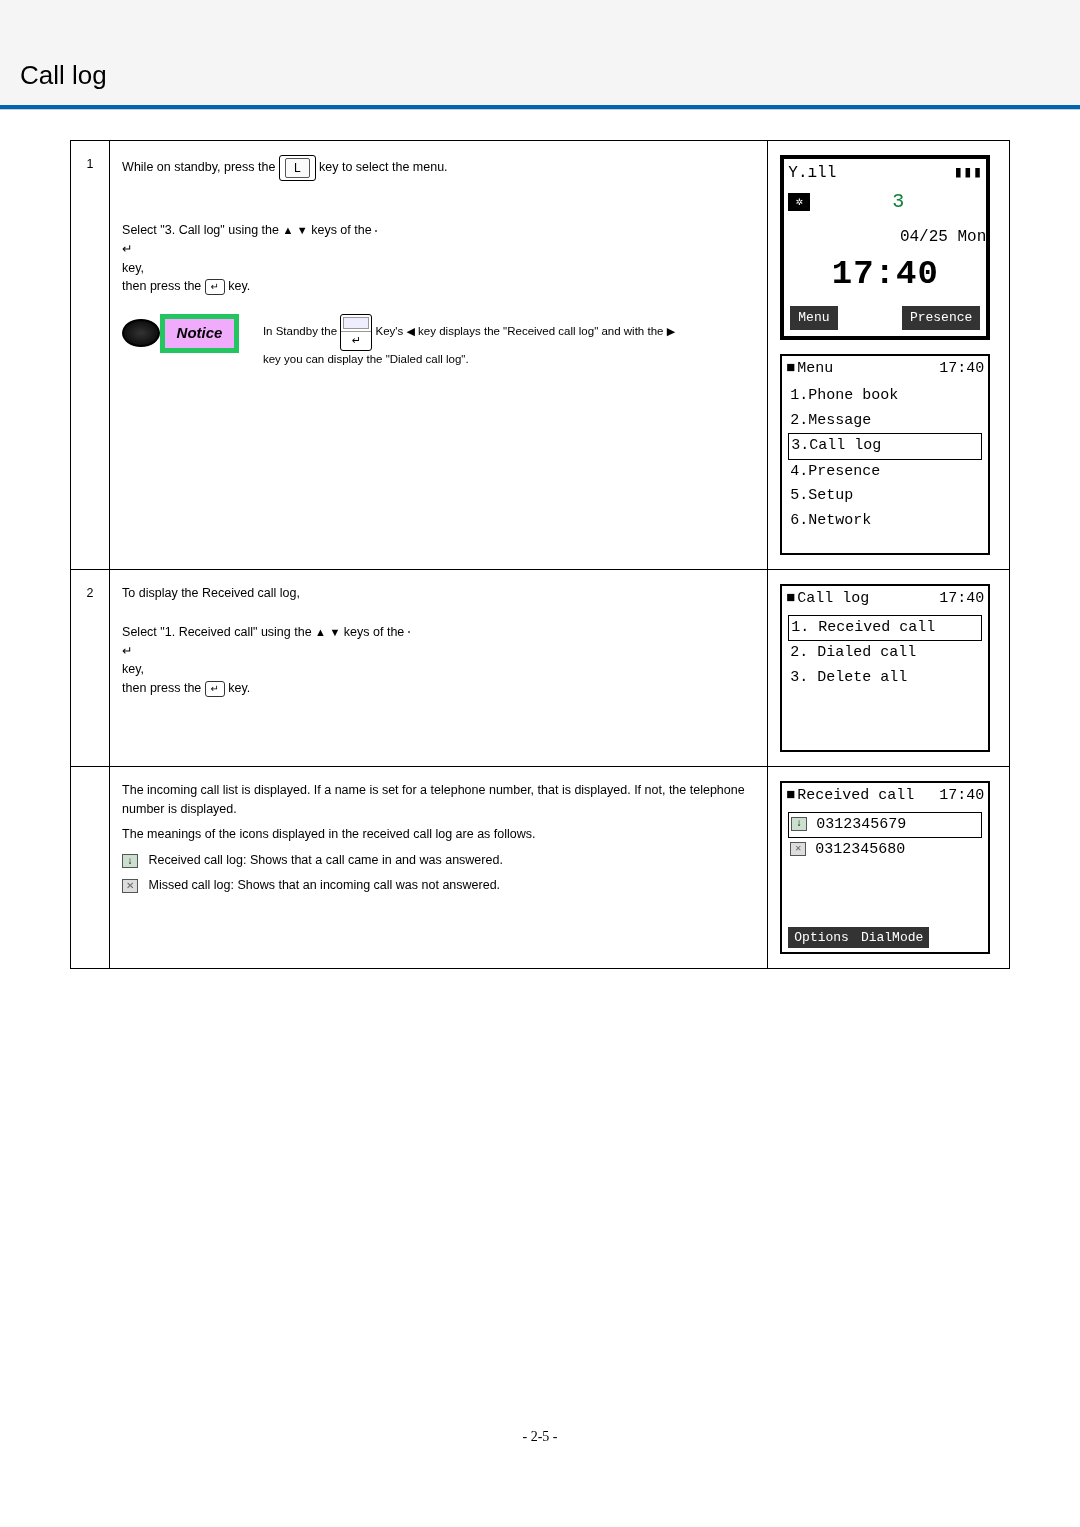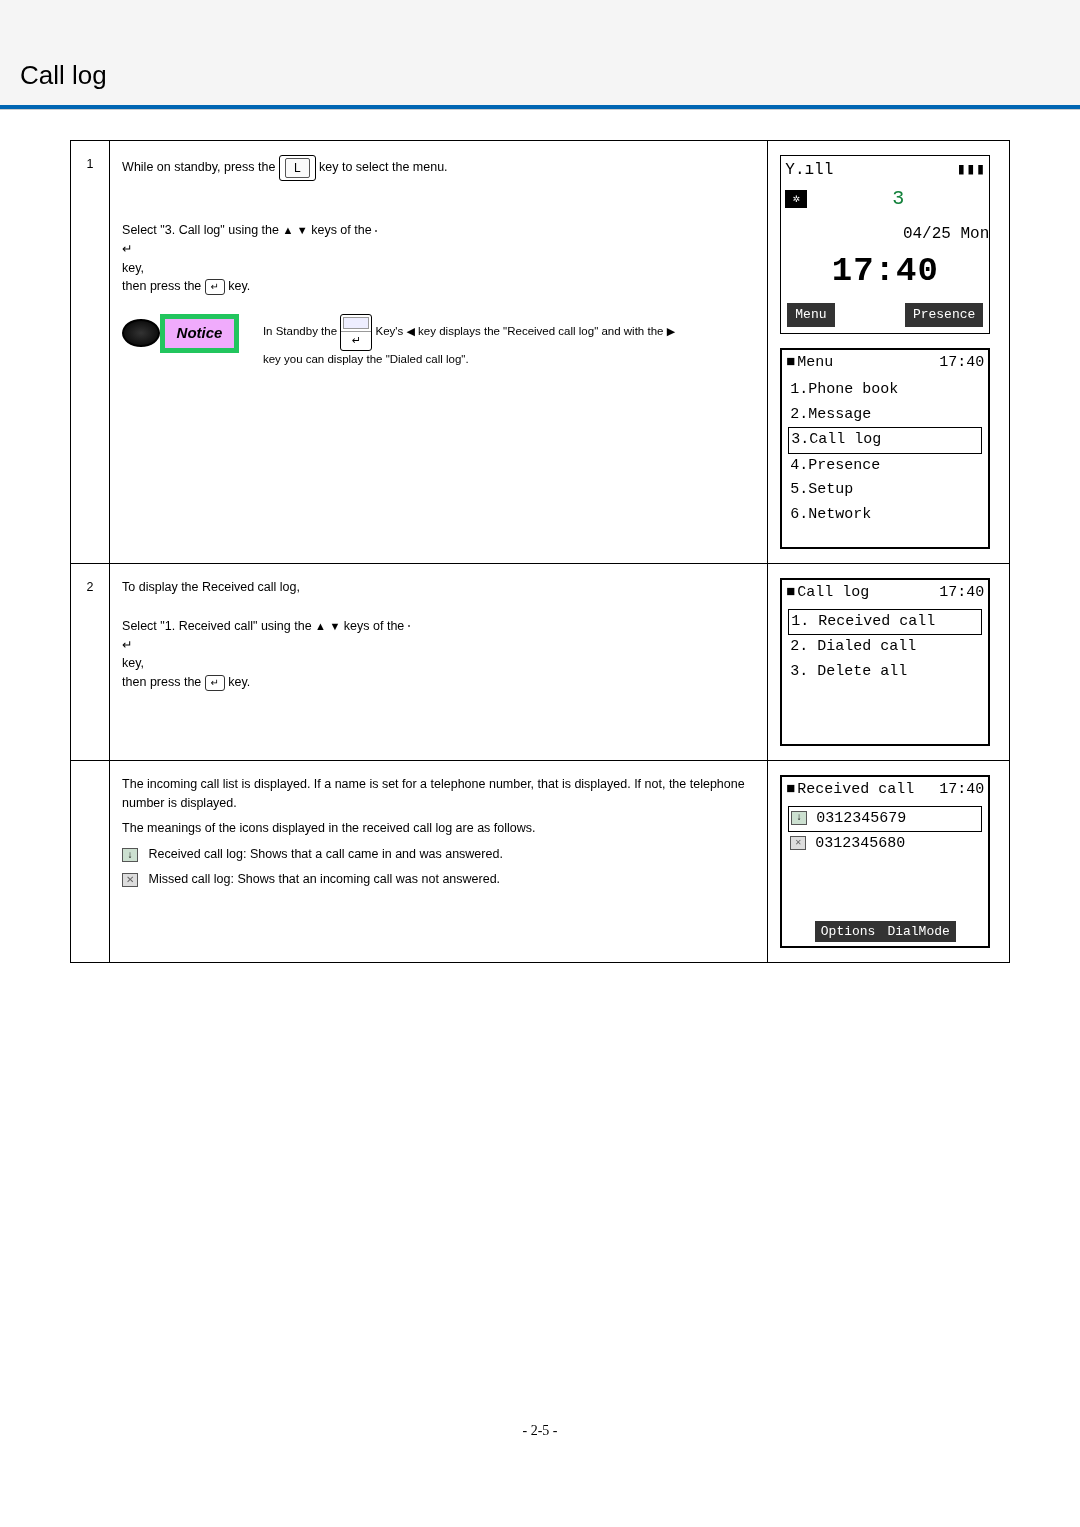--- a/index.html
+++ b/index.html
@@ -122,21 +122,21 @@
   .noticebox .body {
     display: inline-block;
     vertical-align: top;
     font-size: 11.5px;
     margin-left: 20px;
     max-width: 420px;
   }
   
   
   .phone {
-    border: 1px solid #000000;
+    border: 4px solid #000000;
     width: 210px;
     margin-bottom: 14px;
     font-family: "MS Gothic","Courier New",monospace;
     font-size: 15px;
   }
   .phone .statusbar {
     display: flex; justify-content: space-between;
     padding: 2px 4px;
     font-size: 16px;
   }
@@ -186,21 +186,21 @@
     width:16px;height:14px;
     border:1px solid #555;
     background:#c8d8e8;
     vertical-align:middle;
     font-size:10px;line-height:12px;text-align:center;
   }
   .ricon.missed { background:#ddd; color:#666; }
   .ricon.rcvd { background:#cce0d0; }
   
   .menu .soft {
-    display:flex;justify-content:center;
+    display:flex;justify-content:flex-start;
     padding:4px 6px;
   }
   .menu .soft span { background:#333;color:#fff;font-size:13px;padding:1px 6px; }
   
   .spacer { height: 20px; }
   .pagefoot { text-align:center; font-size:14px; margin-top:460px; font-family:"MS Mincho",serif; }
 </style>
 </head>
 <body>
 

